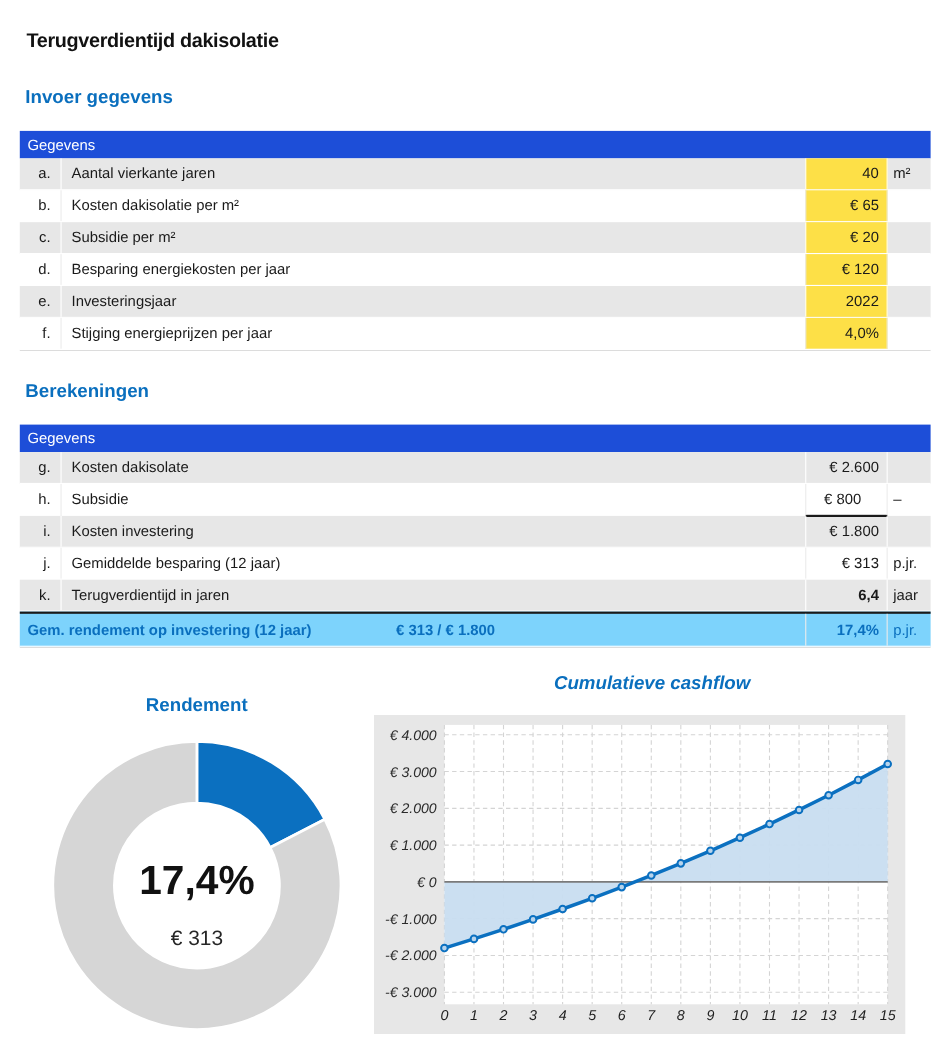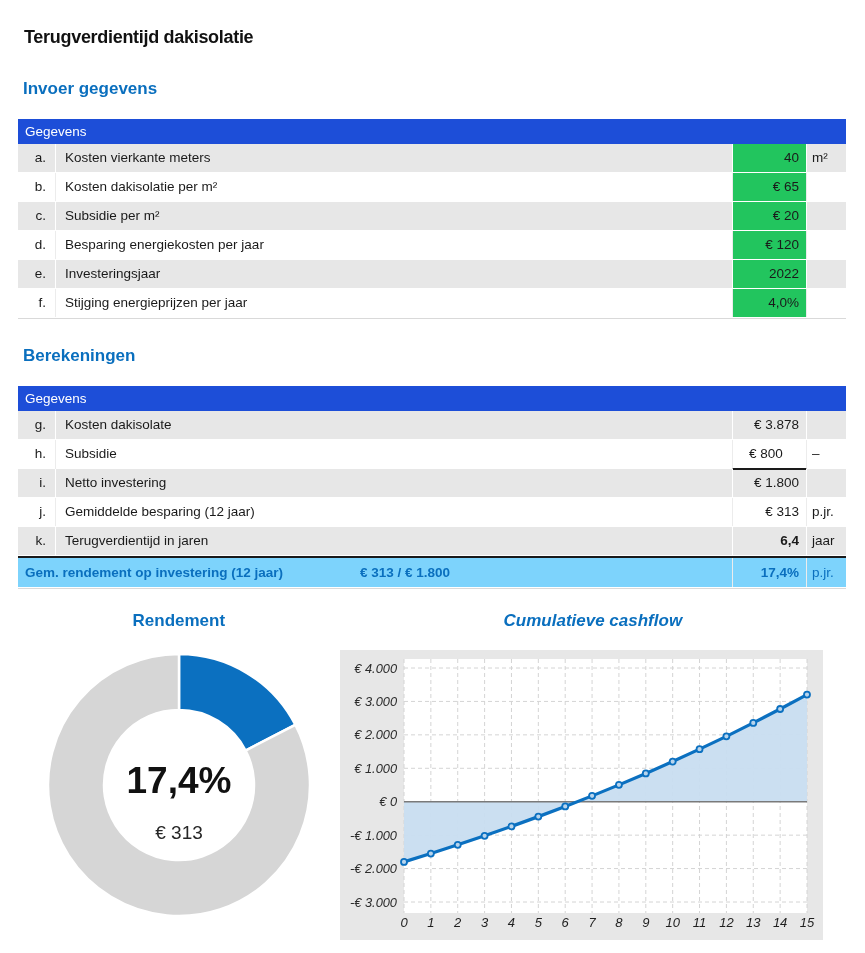--- a/index.html
+++ b/index.html
@@ -16,35 +16,35 @@
   .tbl-header { background:#1d4ed8; color:#fff; height:25px; line-height:25px;
                 padding-left:7px; }
   .tbl-row { display:grid; grid-template-columns:38px 1fr 75px 39px;
              height:28px; line-height:28px; border-bottom:1px solid #ffffff; background:#fff; }
   .tbl-row.shade { background:#e7e7e7; }
   .c-letter { text-align:right; padding-right:9px; border-right:1px solid #fff; }
   .tbl-row:not(.shade) .c-letter { border-right-color:#ececec; }
   .c-label { padding-left:9px; }
   .c-value { text-align:right; padding-right:7px; border-left:1px solid #fff; border-right:1px solid #fff; }
   .tbl-row:not(.shade) .c-value { border-left-color:#ececec; border-right-color:#ececec; }
-  .c-value.input { background:#22c55e; }
+  .c-value.input { background:#fde047; }
   .c-value.bold { font-weight:bold; }
   .c-value.subtract { border-bottom:2px solid #1a1a1a;text-align:center; }
   .c-unit { padding-left:5px; }
 
   .tbl-summary { grid-template-columns:342px 1fr 75px 39px; border-top:2px solid #1a1a1a;
                  height:29px; line-height:29px; background:#7dd3fc; }
   .tbl-summary span { color:#0a6fbe; font-weight:bold; }
   .tbl-summary .c-unit { font-weight:normal; }
   .s-label { padding-left:7px; }
 
   
   .charts { display:flex; margin-top:22px; }
   .chart-title { color:#0a6fbe; font-size:17px; font-weight:700; text-align:center; margin:0 0 19px 0; }
-  .donut-block { width:345px; }
+  .donut-block { width:345px;margin-top:20px; }
   .donut-block svg { display:block; margin:0 auto; }
   .cash-block { width:543px;font-style:italic; }
   #cashflow-svg { background:#e7e7e7; display:block; }
 
   .donut-pct { font-size:37px; font-weight:bold; fill:#111; text-anchor:middle;
                font-family:"Liberation Sans", sans-serif; }
   .donut-sub { font-size:19px; fill:#262626; text-anchor:middle;
                font-family:"Liberation Sans", sans-serif; }
   .ytick { font-size:12.8px; fill:#2b2b2b; text-anchor:end; font-family:"Liberation Sans", sans-serif; }
   .xtick { font-size:13px; fill:#1f1f1f; text-anchor:middle; font-family:"Liberation Sans", sans-serif; }
@@ -53,21 +53,21 @@
 <body>
 
 <div class="page">
   <h1>Terugverdientijd dakisolatie</h1>
 
   <h2 class="first">Invoer gegevens</h2>
   <div class="xl-table" id="table-invoer">
       <div class="tbl-header">Gegevens</div>
       <div class="tbl-row shade">
         <span class="c-letter">a.</span>
-        <span class="c-label">Kosten vierkante meters</span>
+        <span class="c-label">Aantal vierkante jaren</span>
         <span class="c-value input">40</span>
         <span class="c-unit">m²</span>
       </div>
       <div class="tbl-row">
         <span class="c-letter">b.</span>
         <span class="c-label">Kosten dakisolatie per m²</span>
         <span class="c-value input">€ 65</span>
         <span class="c-unit"></span>
       </div>
       <div class="tbl-row shade">
@@ -95,32 +95,32 @@
         <span class="c-unit"></span>
       </div>
     </div>
 
   <h2>Berekeningen</h2>
   <div class="xl-table" id="table-berekeningen">
       <div class="tbl-header">Gegevens</div>
       <div class="tbl-row shade">
         <span class="c-letter">g.</span>
         <span class="c-label">Kosten dakisolate</span>
-        <span class="c-value">€ 3.878</span>
+        <span class="c-value">€ 2.600</span>
         <span class="c-unit"></span>
       </div>
       <div class="tbl-row">
         <span class="c-letter">h.</span>
         <span class="c-label">Subsidie</span>
         <span class="c-value subtract">€ 800</span>
         <span class="c-unit">–</span>
       </div>
       <div class="tbl-row shade">
         <span class="c-letter">i.</span>
-        <span class="c-label">Netto investering</span>
+        <span class="c-label">Kosten investering</span>
         <span class="c-value">€ 1.800</span>
         <span class="c-unit"></span>
       </div>
       <div class="tbl-row">
         <span class="c-letter">j.</span>
         <span class="c-label">Gemiddelde besparing (12 jaar)</span>
         <span class="c-value">€ 313</span>
         <span class="c-unit">p.jr.</span>
       </div>
       <div class="tbl-row shade">

